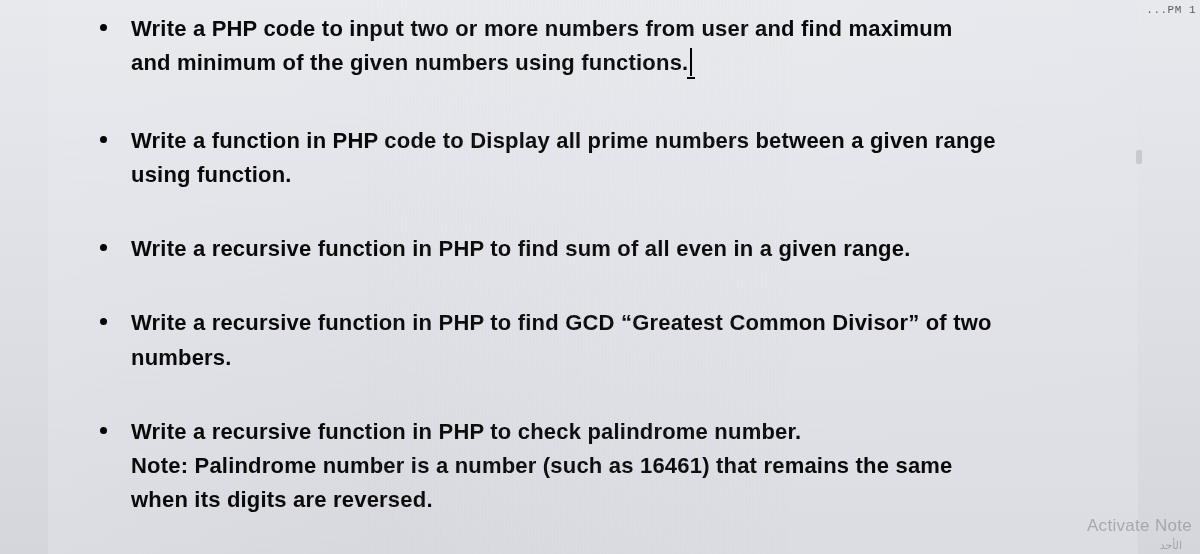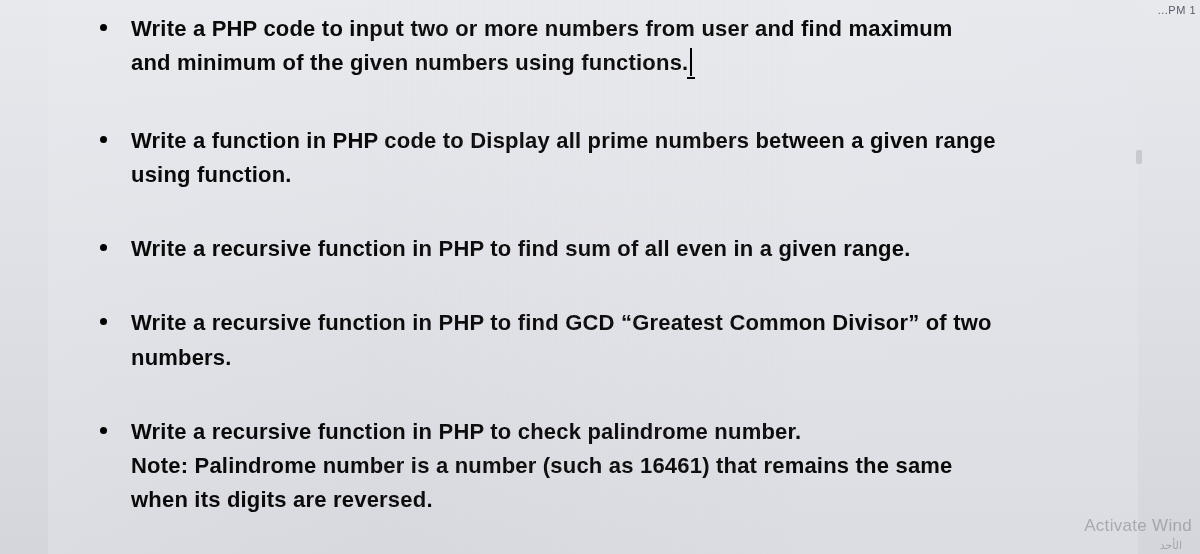--- a/index.html
+++ b/index.html
@@ -90,20 +90,21 @@
       background: #000;
     }
     
     .corner-text {
       position: absolute;
       top: 4px;
       right: 4px;
       font-size: 11px;
       color: #5a5a66;
       letter-spacing: 0.5px;
+      font-family: Liberation Mono, monospace;
     }
     
     .activate-watermark {
       position: absolute;
       bottom: 18px;
       right: 8px;
       font-size: 17px;
       color: rgba(120, 125, 135, 0.55);
       letter-spacing: 0.3px;
     }
@@ -187,14 +188,14 @@
       </div>
     </div>
 
   </div>
 </div>
 
 <div class="corner-text">...PM 1</div>
 
 <div class="scrollbar-hint"></div>
 
-<div class="activate-watermark">Activate Wind</div>
+<div class="activate-watermark">Activate Note</div>
 <div class="bottom-tag">الأحد</div>
 
 </body></html>

